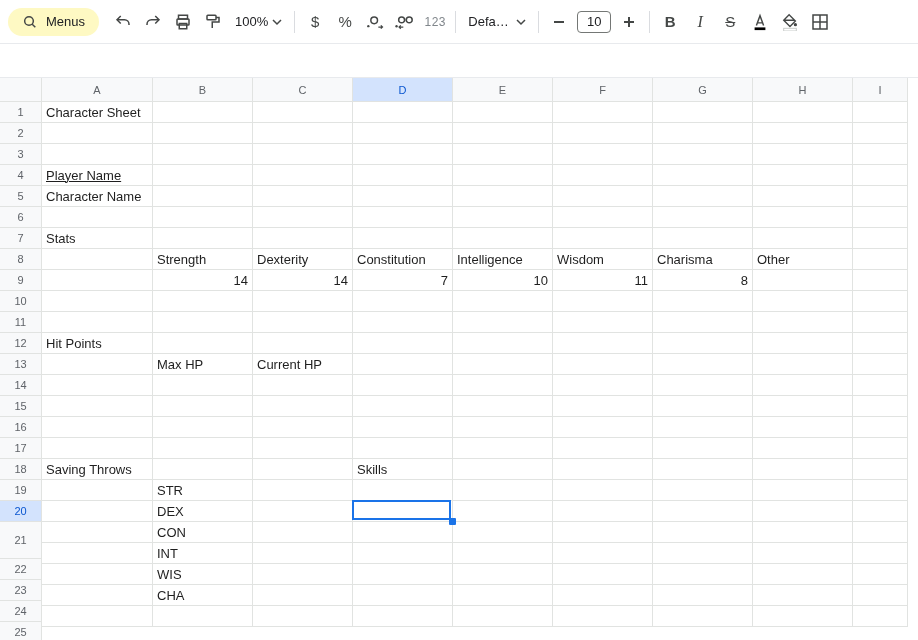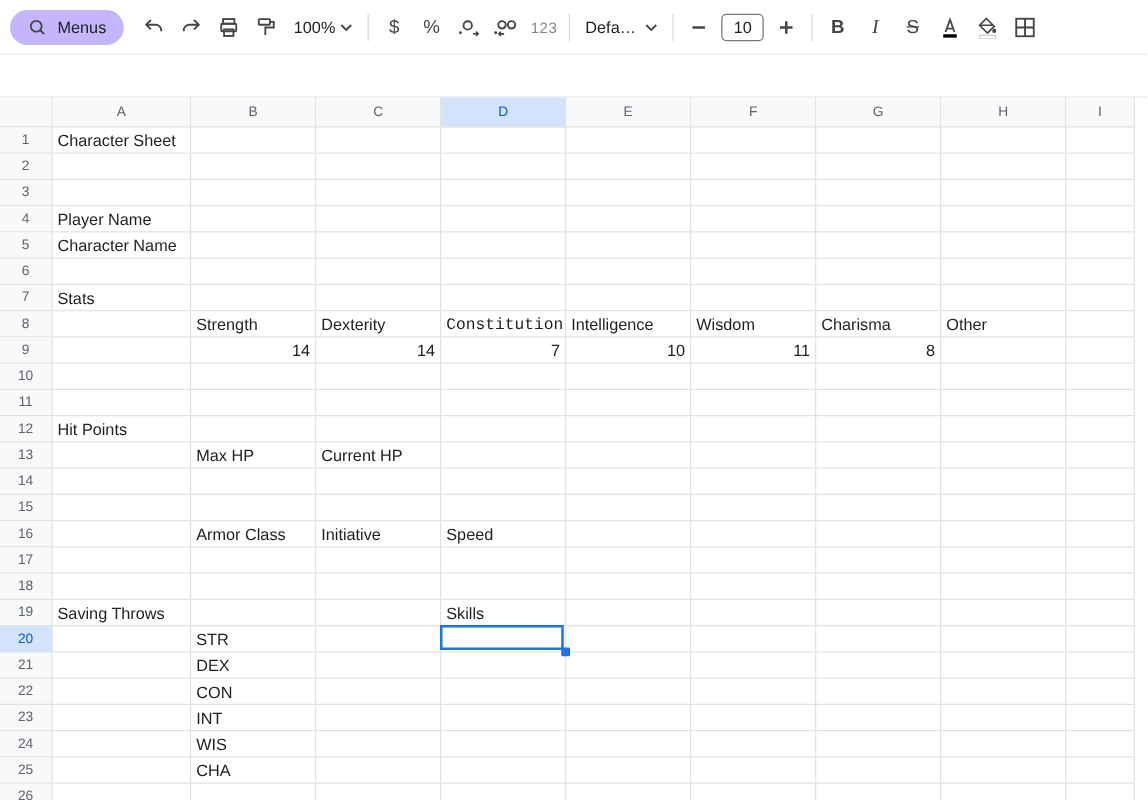--- a/index.html
+++ b/index.html
@@ -13,21 +13,21 @@
 }
 
 
 .toolbar {
   display: flex; align-items: center; gap: 2px;
   padding: 6px 8px; height: 44px;
   border-bottom: 1px solid #e8eaed;
 }
 .menus-pill {
   display: flex; align-items: center; gap: 8px;
-  background: #c4b5fd; border-radius: 20px;
+  background: #fef9c3; border-radius: 20px;
   padding: 6px 14px; margin-right: 8px; cursor: pointer;
 }
 .tbtn {
   width: 28px; height: 28px; display: flex; align-items: center; justify-content: center;
   border-radius: 4px; cursor: pointer; color: #444746;
 }
 .tsep { width: 1px; height: 22px; background: #dadce0; margin: 0 4px; }
 .zoom {
   display: flex; align-items: center; gap: 4px; padding: 0 6px; cursor: pointer;
 }
@@ -262,21 +262,21 @@
       <div class="rh" style="height: 21px;">11</div>
       <div class="rh" style="height: 21px;">12</div>
       <div class="rh" style="height: 21px;">13</div>
       <div class="rh" style="height: 21px;">14</div>
       <div class="rh" style="height: 21px;">15</div>
       <div class="rh" style="height: 21px;">16</div>
       <div class="rh" style="height: 21px;">17</div>
       <div class="rh" style="height: 21px;">18</div>
       <div class="rh" style="height: 21px;">19</div>
       <div class="rh sel" style="height: 21px;">20</div>
-      <div class="rh" style="height: 21px;">21</div>
+      <div class="rh" style="height: 37px;">21</div>
       <div class="rh" style="height: 21px;">22</div>
       <div class="rh" style="height: 21px;">23</div>
       <div class="rh" style="height: 21px; text-align: right;">24</div>
       <div class="rh" style="height: 21px;">25</div>
       <div class="rh" style="height: 21px;">26</div>
     </div>
   <div class="cells" id="cells">
       <div class="row">
         <div class="cell" style="width: 111px; height: 21px;">
           <span>Character Sheet</span>
@@ -306,21 +306,21 @@
         <div class="cell" style="width: 100px; height: 21px;"></div>
         <div class="cell" style="width: 100px; height: 21px;"></div>
         <div class="cell" style="width: 100px; height: 21px;"></div>
         <div class="cell" style="width: 100px; height: 21px;"></div>
         <div class="cell" style="width: 100px; height: 21px;"></div>
         <div class="cell" style="width: 100px; height: 21px;"></div>
         <div class="cell" style="width: 100px; height: 21px;"></div>
         <div class="cell" style="width: 55px; height: 21px;"></div>
       </div>
       <div class="row">
-        <div class="cell" style="width: 111px; height: 21px;">
+        <div class="cell" style="width: 111px; height: 21px; text-decoration: underline;">
           <span>Player Name</span>
         </div>
         <div class="cell" style="width: 100px; height: 21px;"></div>
         <div class="cell" style="width: 100px; height: 21px;"></div>
         <div class="cell" style="width: 100px; height: 21px;"></div>
         <div class="cell" style="width: 100px; height: 21px;"></div>
         <div class="cell" style="width: 100px; height: 21px;"></div>
         <div class="cell" style="width: 100px; height: 21px;"></div>
         <div class="cell" style="width: 100px; height: 21px;"></div>
         <div class="cell" style="width: 55px; height: 21px;"></div>
@@ -363,21 +363,21 @@
         <div class="cell" style="width: 55px; height: 21px;"></div>
       </div>
       <div class="row">
         <div class="cell" style="width: 111px; height: 21px;"></div>
         <div class="cell" style="width: 100px; height: 21px;">
           <span>Strength</span>
         </div>
         <div class="cell" style="width: 100px; height: 21px;">
           <span>Dexterity</span>
         </div>
-        <div class="cell" style="width: 100px; height: 21px; font-family: Liberation Mono, monospace;">
+        <div class="cell" style="width: 100px; height: 21px;">
           <span>Constitution</span>
         </div>
         <div class="cell" style="width: 100px; height: 21px;">
           <span>Intelligence</span>
         </div>
         <div class="cell" style="width: 100px; height: 21px;">
           <span>Wisdom</span>
         </div>
         <div class="cell" style="width: 100px; height: 21px; text-align: right;">
           <span>Charisma</span>
@@ -477,37 +477,20 @@
         <div class="cell" style="width: 100px; height: 21px;"></div>
         <div class="cell" style="width: 100px; height: 21px;"></div>
         <div class="cell" style="width: 100px; height: 21px;"></div>
         <div class="cell" style="width: 100px; height: 21px;"></div>
         <div class="cell" style="width: 100px; height: 21px;"></div>
         <div class="cell" style="width: 100px; height: 21px;"></div>
         <div class="cell" style="width: 55px; height: 21px;"></div>
       </div>
       <div class="row">
         <div class="cell" style="width: 111px; height: 21px;"></div>
-        <div class="cell" style="width: 100px; height: 21px;">
-          <span>Armor Class</span>
-        </div>
-        <div class="cell" style="width: 100px; height: 21px;">
-          <span>Initiative</span>
-        </div>
-        <div class="cell" style="width: 100px; height: 21px;">
-          <span>Speed</span>
-        </div>
-        <div class="cell" style="width: 100px; height: 21px;"></div>
-        <div class="cell" style="width: 100px; height: 21px;"></div>
-        <div class="cell" style="width: 100px; height: 21px;"></div>
-        <div class="cell" style="width: 100px; height: 21px;"></div>
-        <div class="cell" style="width: 55px; height: 21px;"></div>
-      </div>
-      <div class="row">
-        <div class="cell" style="width: 111px; height: 21px;"></div>
         <div class="cell" style="width: 100px; height: 21px;"></div>
         <div class="cell" style="width: 100px; height: 21px;"></div>
         <div class="cell" style="width: 100px; height: 21px;"></div>
         <div class="cell" style="width: 100px; height: 21px;"></div>
         <div class="cell" style="width: 100px; height: 21px;"></div>
         <div class="cell" style="width: 100px; height: 21px;"></div>
         <div class="cell" style="width: 100px; height: 21px;"></div>
         <div class="cell" style="width: 55px; height: 21px;"></div>
       </div>
       <div class="row">

